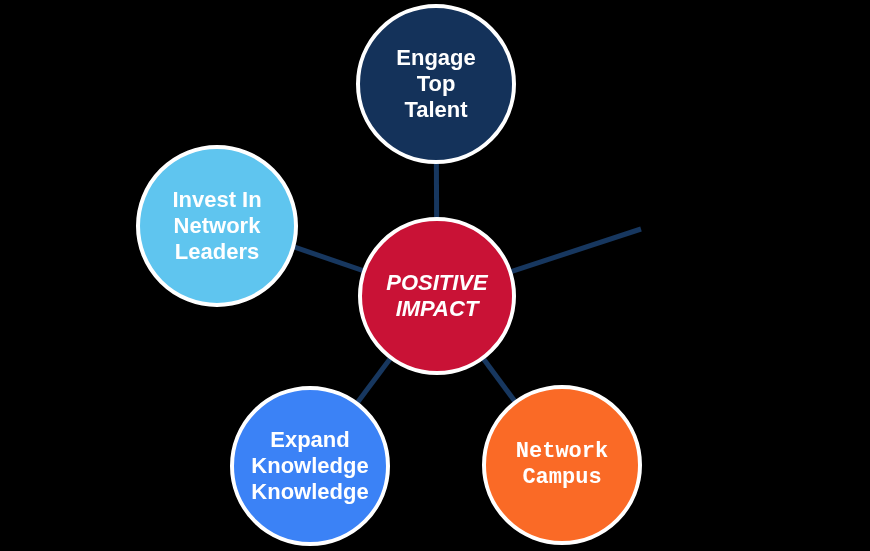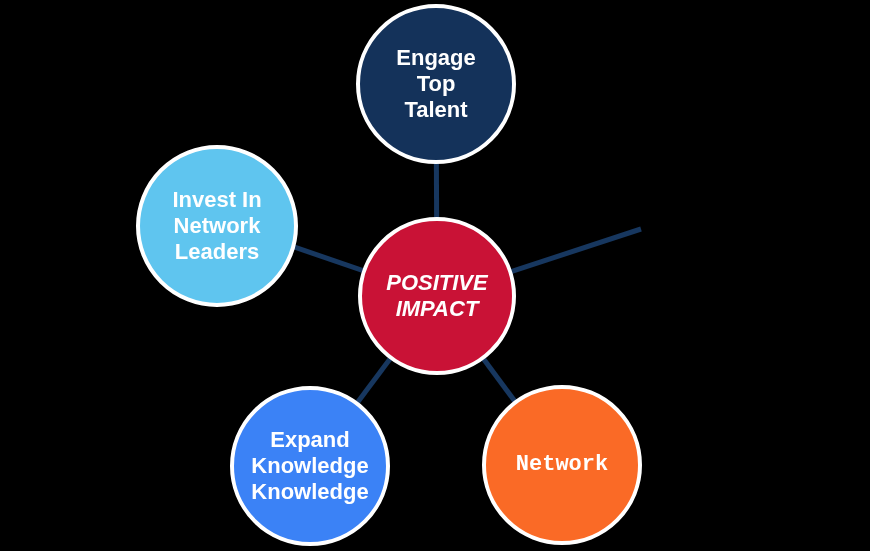--- a/index.html
+++ b/index.html
@@ -52,20 +52,21 @@
       <span>Engage</span>
       <span>Top</span>
       <span>Talent</span>
     </div>
   </div>
 
 
   <div class="node node-lower-right" style="background-color: rgb(250, 106, 38);">
     <div class="node-text">
       <span>Network</span>
+      <span>Campus</span>
     </div>
   </div>
 
   <div class="node node-lower-left" style="background-color: #3b82f6;">
     <div class="node-text">
       <span>Expand</span>
       <span>Knowledge</span>
       <span>Knowledge</span>
     </div>
   </div>

